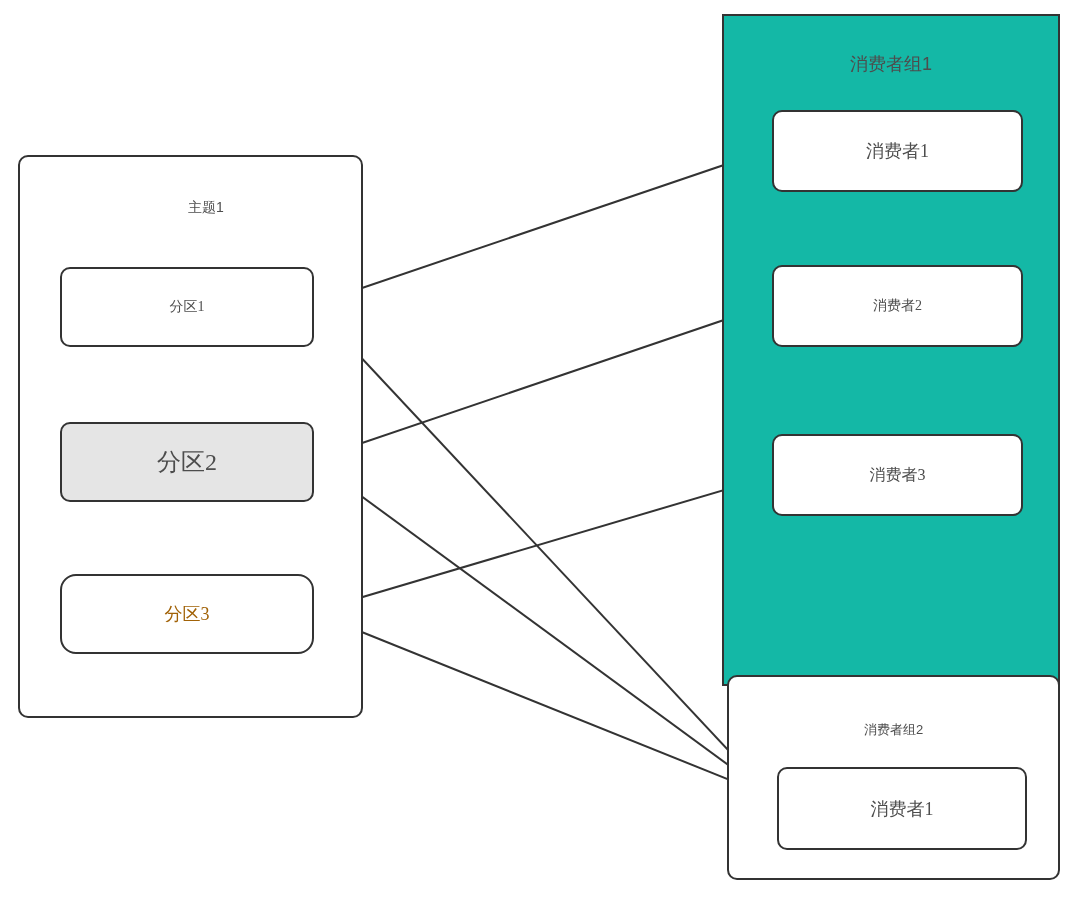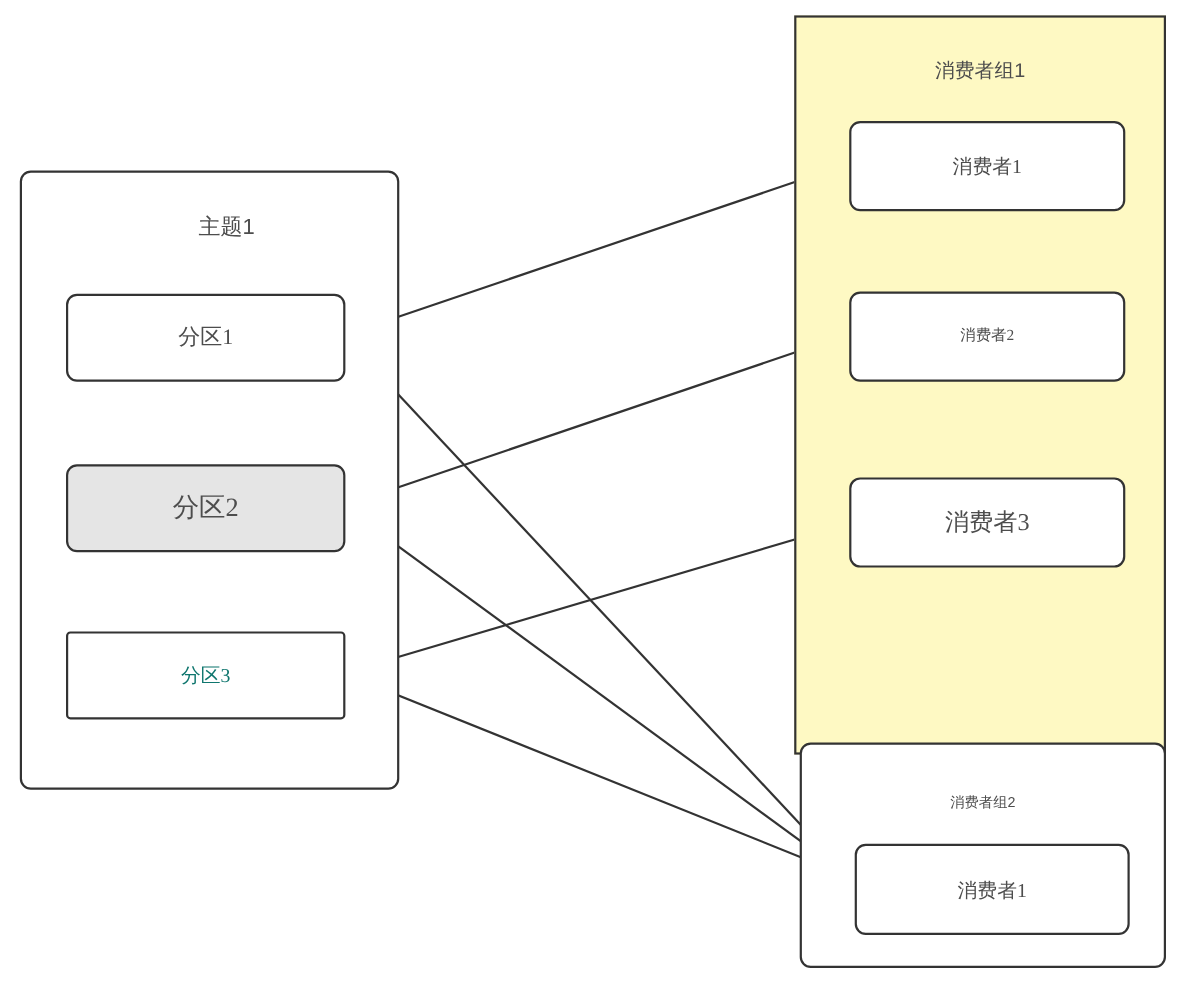--- a/index.html
+++ b/index.html
@@ -75,30 +75,30 @@
         <line x1="312" y1="305" x2="772" y2="797" stroke="#333333" stroke-width="2" stroke-linecap="butt" marker-end="url(#arrowhead)"></line>
         <line x1="312" y1="460" x2="768" y2="305" stroke="#333333" stroke-width="2" stroke-linecap="butt" marker-end="url(#arrowhead)"></line>
         <line x1="312" y1="460" x2="772" y2="797" stroke="#333333" stroke-width="2" stroke-linecap="butt" marker-end="url(#arrowhead)"></line>
         <line x1="312" y1="612" x2="768" y2="477" stroke="#333333" stroke-width="2" stroke-linecap="butt" marker-end="url(#arrowhead)"></line>
         <line x1="312" y1="612" x2="772" y2="797" stroke="#333333" stroke-width="2" stroke-linecap="butt" marker-end="url(#arrowhead)"></line>
       </g>
   </svg>
 
   <div id="groups-layer">
       <div class="container-box" style="left: 18px; top: 155px; width: 345px; height: 563px; border-color: rgb(51, 51, 51); border-width: 2px; border-radius: 10px; background: rgb(255, 255, 255);">
-        <div class="container-label" style="top: 39px; color: rgb(77, 77, 77); font-size: 20px; padding-left: 31px;">主题1</div>
-        <div class="node-box" style="left: 40px; top: 110px; width: 254px; height: 80px; border-color: rgb(51, 51, 51); border-width: 2px; border-radius: 10px; background: rgb(255, 255, 255); color: rgb(77, 77, 77); font-size: 20px;">分区1</div>
+        <div class="container-label" style="top: 39px; color: rgb(77, 77, 77); font-size: 14px; padding-left: 31px;">主题1</div>
+        <div class="node-box" style="left: 40px; top: 110px; width: 254px; height: 80px; border-color: rgb(51, 51, 51); border-width: 2px; border-radius: 10px; background: rgb(255, 255, 255); color: rgb(77, 77, 77); font-size: 14px;">分区1</div>
         <div class="node-box" style="left: 40px; top: 265px; width: 254px; height: 80px; border-color: rgb(51, 51, 51); border-width: 2px; border-radius: 10px; background: #e5e5e5; color: rgb(77, 77, 77); font-size: 24px;">分区2</div>
-        <div class="node-box" style="left: 40px; top: 417px; width: 254px; height: 80px; border-color: rgb(51, 51, 51); border-width: 2px; border-radius: 4px; background: rgb(255, 255, 255); color: #0f766e; font-size: 18px;">分区3</div>
+        <div class="node-box" style="left: 40px; top: 417px; width: 254px; height: 80px; border-color: rgb(51, 51, 51); border-width: 2px; border-radius: 16px; background: rgb(255, 255, 255); color: #a16207; font-size: 18px;">分区3</div>
       </div>
-      <div class="container-box" style="left: 722px; top: 14px; width: 338px; height: 672px; border-color: rgb(51, 51, 51); border-width: 2px; border-radius: 0; background: #fef9c3;">
+      <div class="container-box" style="left: 722px; top: 14px; width: 338px; height: 672px; border-color: rgb(51, 51, 51); border-width: 2px; border-radius: 0; background: #14b8a6;">
         <div class="container-label" style="top: 37px; color: rgb(77, 77, 77); font-size: 18px;">消费者组1</div>
         <div class="node-box" style="left: 48px; top: 94px; width: 251px; height: 82px; border-color: rgb(51, 51, 51); border-width: 2px; border-radius: 10px; background: rgb(255, 255, 255); color: rgb(77, 77, 77); font-size: 18px;">消费者1</div>
         <div class="node-box" style="left: 48px; top: 249px; width: 251px; height: 82px; border-color: rgb(51, 51, 51); border-width: 2px; border-radius: 10px; background: rgb(255, 255, 255); color: rgb(77, 77, 77); font-size: 14px;">消费者2</div>
-        <div class="node-box" style="left: 48px; top: 418px; width: 251px; height: 82px; border-color: rgb(51, 51, 51); border-width: 2px; border-radius: 10px; background: rgb(255, 255, 255); color: rgb(77, 77, 77); font-size: 22px;">消费者3</div>
+        <div class="node-box" style="left: 48px; top: 418px; width: 251px; height: 82px; border-color: rgb(51, 51, 51); border-width: 2px; border-radius: 10px; background: rgb(255, 255, 255); color: rgb(77, 77, 77); font-size: 16px;">消费者3</div>
       </div>
       <div class="container-box" style="left: 727px; top: 675px; width: 333px; height: 205px; border-color: rgb(51, 51, 51); border-width: 2px; border-radius: 10px; background: rgb(255, 255, 255);">
         <div class="container-label" style="top: 42px; color: rgb(77, 77, 77); font-size: 13px;">消费者组2</div>
         <div class="node-box" style="left: 48px; top: 90px; width: 250px; height: 83px; border-color: rgb(51, 51, 51); border-width: 2px; border-radius: 10px; background: rgb(255, 255, 255); color: rgb(77, 77, 77); font-size: 18px;">消费者1</div>
       </div>
     </div>
 
 </div>
 
 </body></html>

